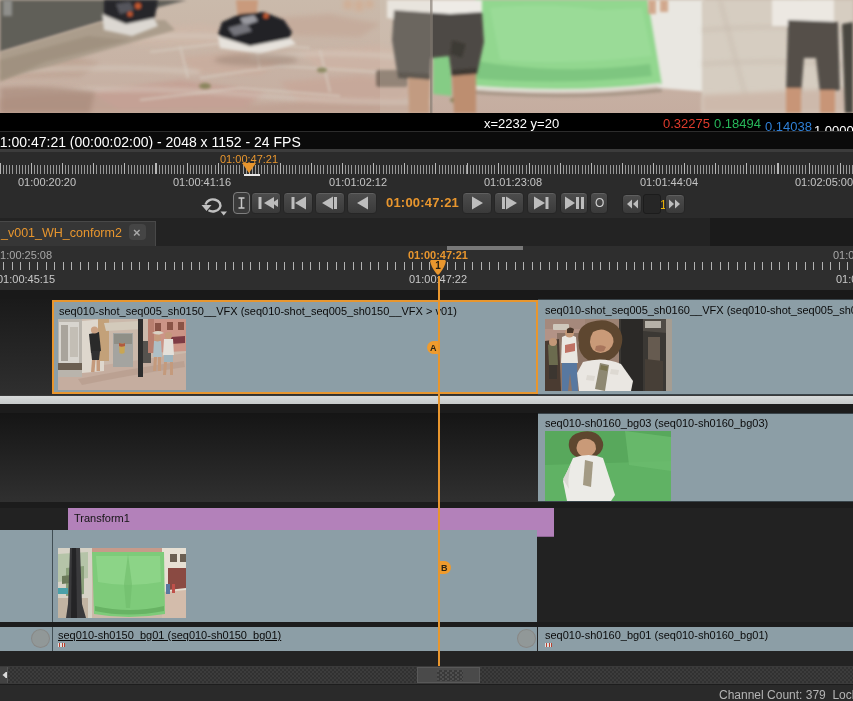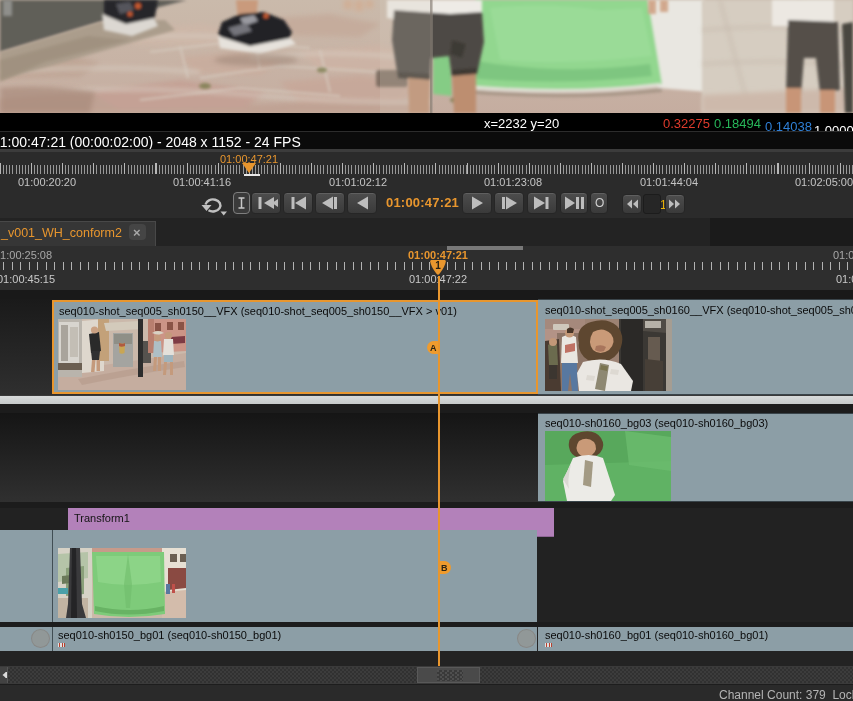--- a/index.html
+++ b/index.html
@@ -446,21 +446,21 @@
     <div class="abs" style="left:439px;top:53px;width:12px;height:13px;border-radius:0 7px 7px 0;background:#ef9b2d;">
       <span class="abs" style="left:2px;top:1.5px;font-size:9px;font-weight:bold;color:#2a2416;">B</span>
     </div>
   </div>
   <div class="abs" style="left:0;top:622px;width:853px;height:5px;background:#1c1c1c;"></div>
 
   <div class="abs" id="track4" style="left:0;top:627px;width:853px;height:24px;background:#222;">
     <div class="abs" style="left:0;top:0;width:537px;height:24px;background:#8c9ea6;">
       <div class="abs" style="left:31px;top:2px;width:19px;height:19px;border-radius:50%;background:rgba(158,136,120,0.28);border:1px solid rgba(115,100,90,0.3);box-sizing:border-box;"></div>
       <div class="abs" style="left:52px;top:0;width:1px;height:24px;background:#414e54;"></div>
-      <span class="lbl" style="left:58px;top:2px;">seq010-sh0150_bg01 (seq010-sh0150_bg01)</span>
+      <span class="lbl" style="left:58px;top:2px;text-decoration:underline;">seq010-sh0150_bg01 (seq010-sh0150_bg01)</span>
       <div class="abs" style="left:58px;top:16px;width:7px;height:4px;background:repeating-linear-gradient(to right,#e0e0e0 0 1.2px,#b8402e 1.2px 2.4px);"></div>
     </div>
     <div class="abs" style="left:538px;top:0;width:315px;height:24px;background:#8c9ea6;">
       <div class="abs" style="left:-21px;top:2px;width:19px;height:19px;border-radius:50%;background:rgba(158,136,120,0.28);border:1px solid rgba(115,100,90,0.3);box-sizing:border-box;"></div>
       <span class="lbl" style="left:7px;top:2px;">seq010-sh0160_bg01 (seq010-sh0160_bg01)</span>
       <div class="abs" style="left:7px;top:16px;width:7px;height:4px;background:repeating-linear-gradient(to right,#e0e0e0 0 1.2px,#b8402e 1.2px 2.4px);"></div>
     </div>
   </div>
 
   <div class="abs" style="left:0;top:651px;width:853px;height:15px;background:#232323;"></div>

